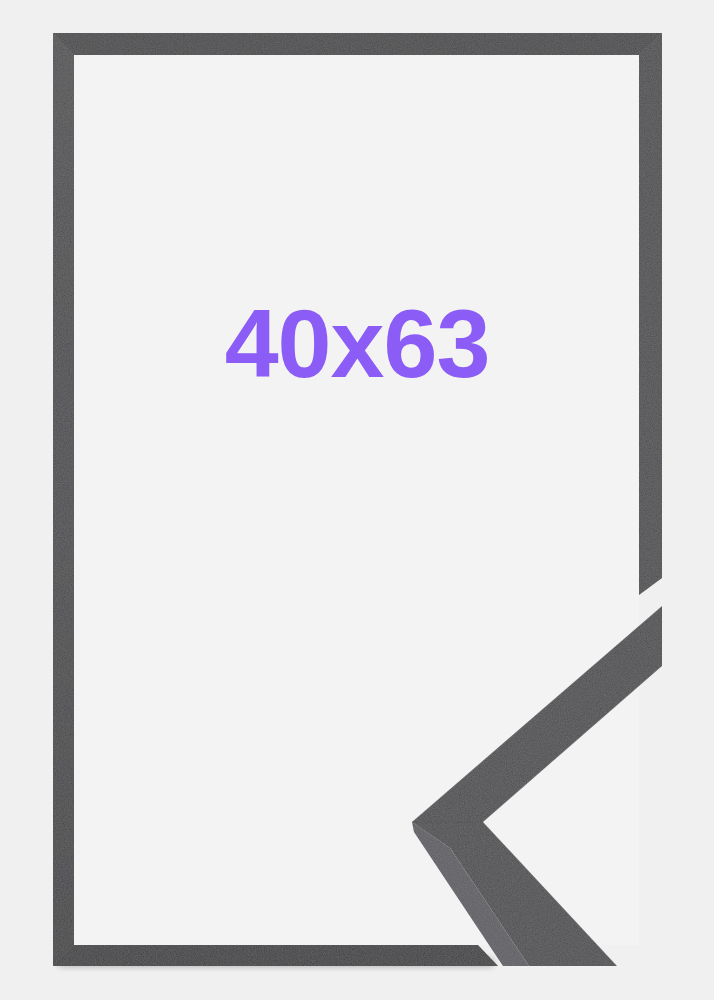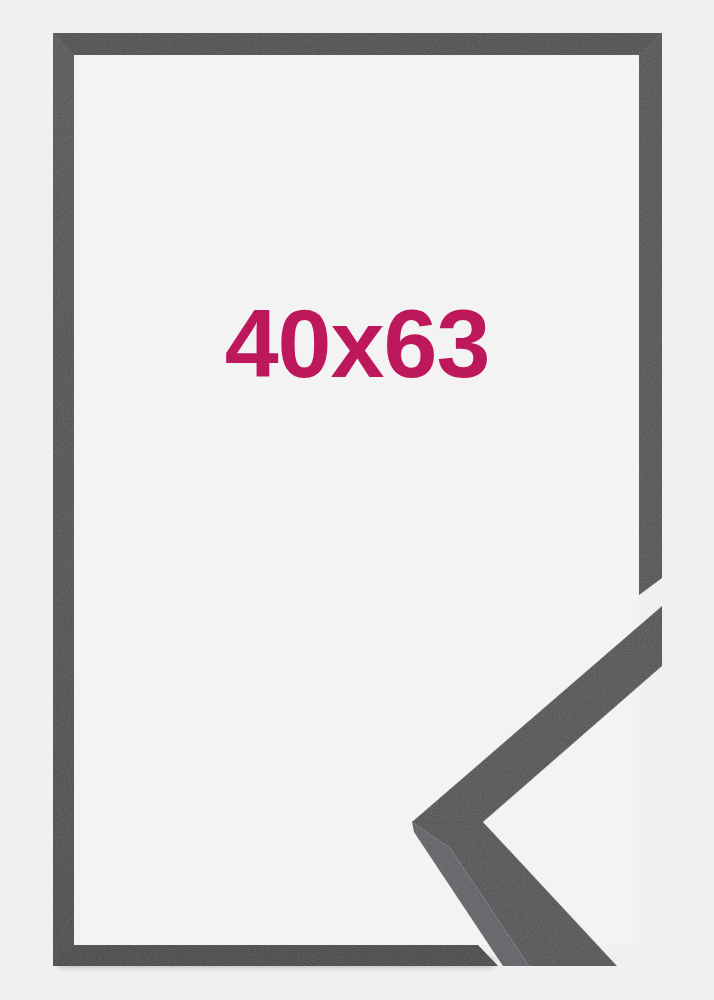--- a/index.html
+++ b/index.html
@@ -8,21 +8,21 @@
     background:#f0f0f1;
     font-family:"Liberation Sans",sans-serif;
   }
   .stage{position:relative;width:714px;height:1000px;}
   .frame-svg{position:absolute;left:0;top:0;width:714px;height:1000px;display:block;}
   .size-label{
     position:absolute;left:0;top:295px;width:714px;
     text-align:center;
     font-size:97px;line-height:97px;font-weight:700;
     letter-spacing:-1px;
-    color:#be185d;
+    color:#8b5cf6;
     user-select:none;
   }
 </style>
 </head>
 <body>
 
 <div class="stage">
 
   <svg class="frame-svg" viewBox="0 0 714 1000">
     <defs>

